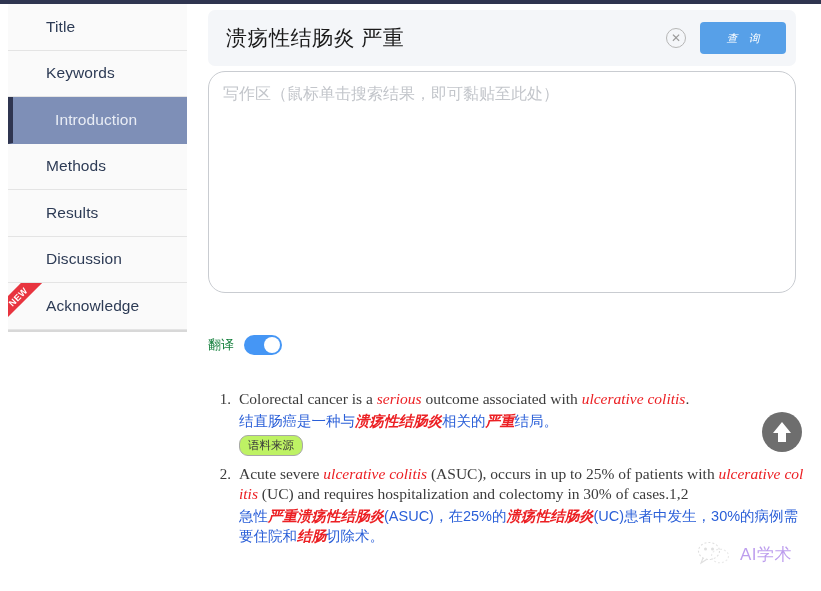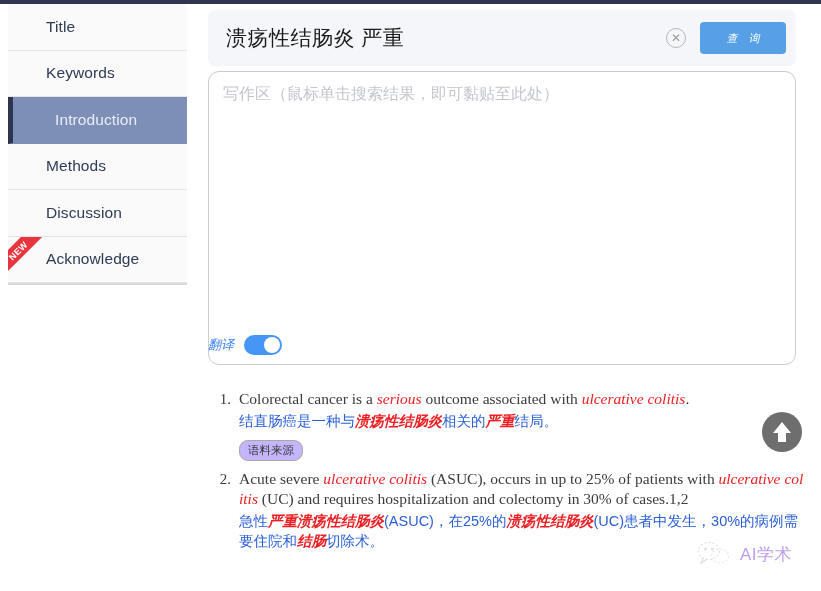--- a/index.html
+++ b/index.html
@@ -127,46 +127,45 @@
     text-indent: 4px;
     font-family: "Liberation Sans", sans-serif;
     cursor: pointer;
     font-style: italic;
   }
 
   
   .writebox {
     position: absolute;
     top: 67px; left: 7px;
-    width: 588px; height: 294px;
+    width: 588px; height: 222px;
     border: 1px solid #c9ccd1;
-    border-radius: 11px;
+    border-radius: 17px;
     background: #ffffff;
     padding: 12px 14px;
     font-size: 16px;
     color: #c3c6cb;
     font-family: "Liberation Serif", serif;
     resize: none;
     outline: none;
     overflow: hidden;
   }
   .writebox::placeholder { color: #c3c6cb; }
 
   
   .toggle-row {
     position: absolute;
     top: 331px; left: 7px;
     display: flex;
     align-items: center;
   }
   .toggle-label {
     font-size: 13px;
-    color: #3b82f6;
+    color: #15803d;
     margin-right: 10px;
-    font-style: italic;
   }
   .switch {
     width: 38px; height: 20px;
     border-radius: 10px;
     background: #4596f5;
     position: relative;
     cursor: pointer;
   }
   .switch .knob {
     position: absolute;
@@ -216,27 +215,27 @@
     margin-top: 2px;
     word-break: break-all;
   }
   .zh em {
     color: #ec2024;
     font-style: italic;
     font-weight: bold;
   }
   .src-btn {
     display: inline-block;
-    margin-top: 9px;
+    margin-top: 4px;
     padding: 2px 8px 3px;
     border: 1px solid #a8a8a8;
     border-radius: 9px;
     font-size: 11.5px;
     color: #3a3a3a;
-    background: #c4b5fd;
+    background: #bef264;
     cursor: pointer;
     line-height: 14px;
   }
 
   
   .to-top {
     position: absolute;
     left: 762px; top: 412px;
     width: 40px; height: 40px;
     border-radius: 50%;
@@ -273,20 +272,23 @@
         <span>Title</span>
       </div>
       <div class="side-item">
         <span>Keywords</span>
       </div>
       <div class="side-item active">
         <span>Introduction</span>
       </div>
       <div class="side-item">
         <span>Methods</span>
+      </div>
+      <div class="side-item">
+        <span>Results</span>
       </div>
       <div class="side-item">
         <span>Discussion</span>
       </div>
       <div class="side-item">
         <div class="ribbon">NEW</div>
         <span>Acknowledge</span>
       </div>
     </nav>
 

